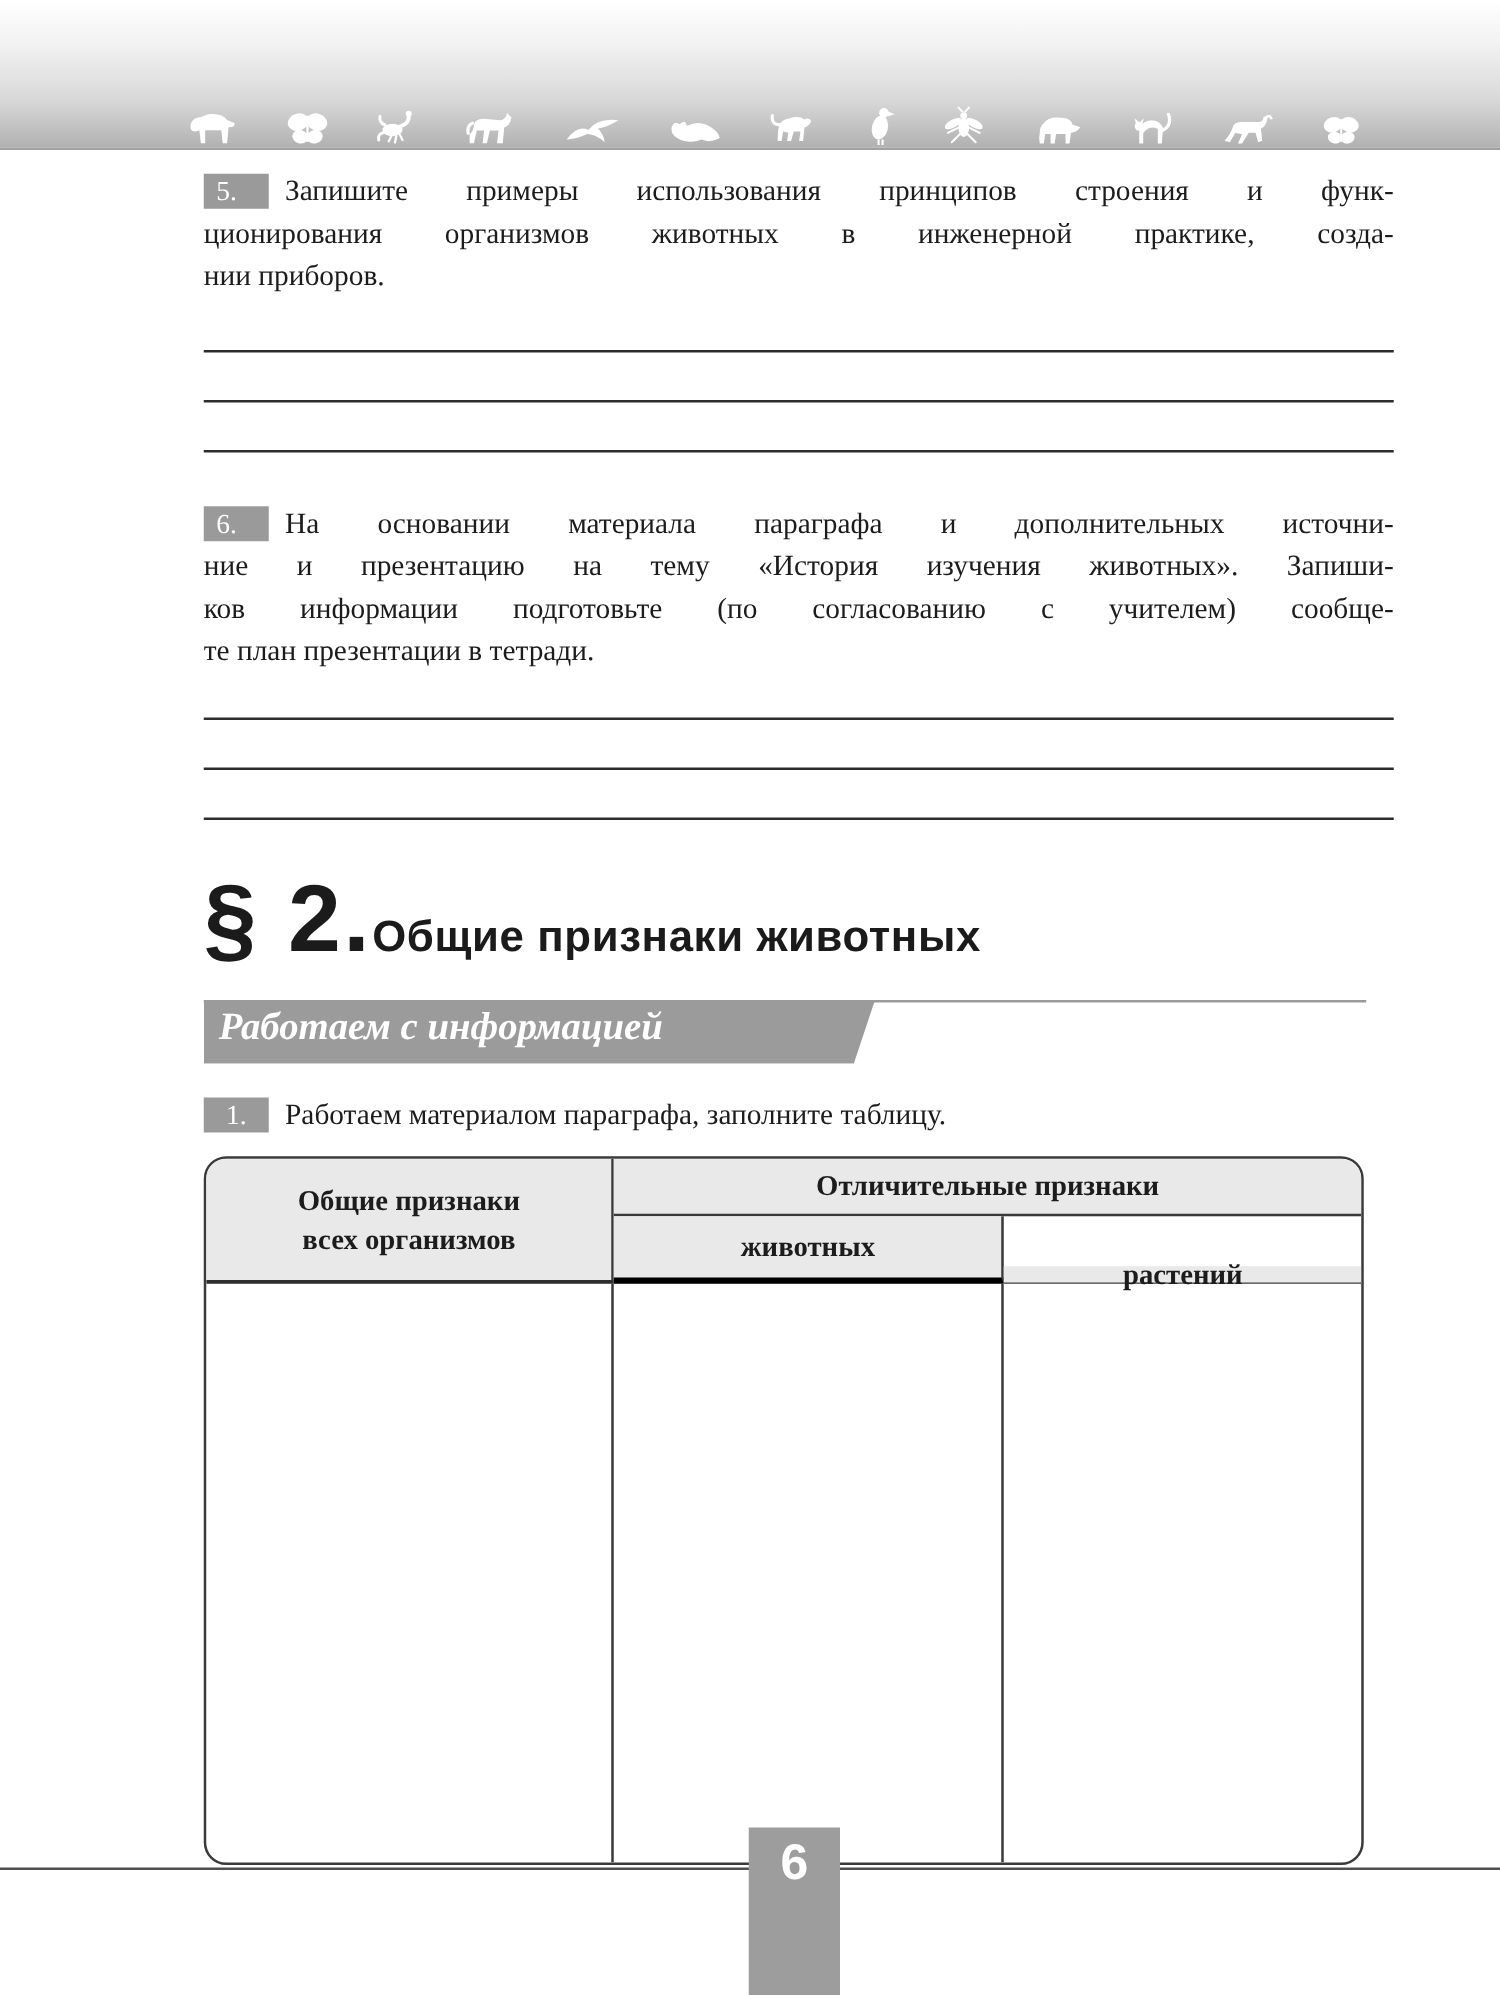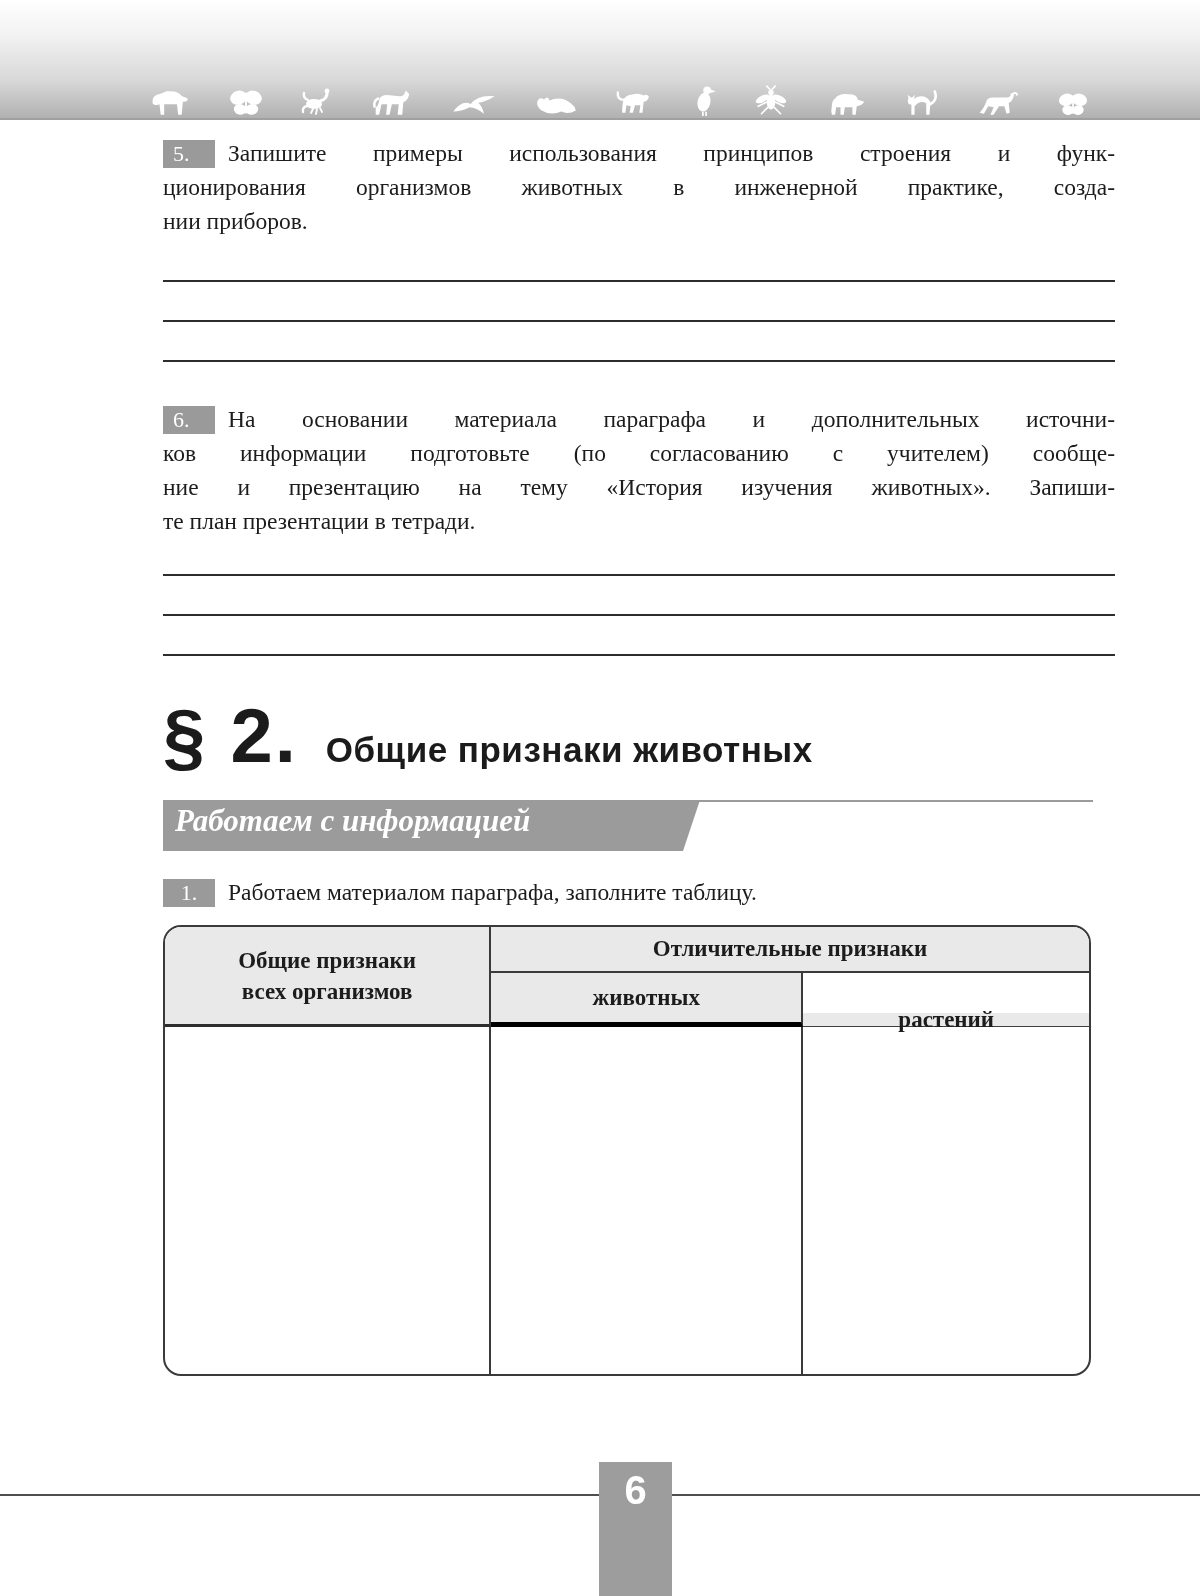--- a/index.html
+++ b/index.html
@@ -54,21 +54,21 @@
   
   .heading {
     display: flex;
     align-items: baseline;
     margin-top: 40px;
     font-family: "Liberation Sans", sans-serif;
     font-weight: bold;
     color: #1b1b1b;
   }
   .heading .mark { font-size: 76px; line-height: 80px; letter-spacing: 2px; }
-  .heading .title { font-size: 35px; margin-left: 28px; letter-spacing: 0.5px; }
+  .heading .title { font-size: 35px; letter-spacing: 0.5px; }
 
   
   .banner-row { position: relative; margin-top: 24px; height: 45px; }
   .banner-topline { position: absolute; top: 0; left: 0; width: 930px; border-top: 2px solid #9b9b9b; }
   .banner {
     position: absolute; top: 0; left: 0;
     width: 537px; height: 51px;
     background: #9b9b9b;
     clip-path: polygon(0 0, 100% 0, calc(100% - 17px) 100%, 0 100%);
     color: #ffffff;
@@ -78,21 +78,21 @@
     line-height: 42px;
     padding-left: 12px;
   }
 
   .task1-row { margin-top: 30px; font-size: 23.5px; line-height: 34px; }
 
   
   .info-table {
     margin-top: 16px;
     width: 928px;
-    height: 451px;
+    height: 567px;
     border: 2px solid #3a3a3a;
     border-radius: 18px;
     overflow: hidden;
     display: grid;
     grid-template-columns: 35.3% 33.8% 30.9%;
     grid-template-rows: 46px 54px 1fr;
     font-weight: bold;
     font-size: 23px;
     text-align: center;
     background: #ffffff;
@@ -226,22 +226,22 @@
     <div class="lastline">нии приборов.</div>
   </div>
   <div class="answer-lines">
     <div class="answer-line"></div>
     <div class="answer-line"></div>
     <div class="answer-line"></div>
   </div>
 
   <div class="task-para task6">
     <div class="jline"><span class="badge">6.</span><span>На основании материала параграфа и дополнительных источни-</span></div>
+    <div class="jline">ние и презентацию на тему «История изучения животных». Запиши-</div>
     <div class="jline">ков информации подготовьте (по согласованию с учителем) сообще-</div>
-    <div class="jline">ние и презентацию на тему «История изучения животных». Запиши-</div>
     <div class="lastline">те план презентации в тетради.</div>
   </div>
   <div class="answer-lines second">
     <div class="answer-line"></div>
     <div class="answer-line"></div>
     <div class="answer-line"></div>
   </div>
 
   <div class="heading">
     <span class="mark">§ 2.</span>

